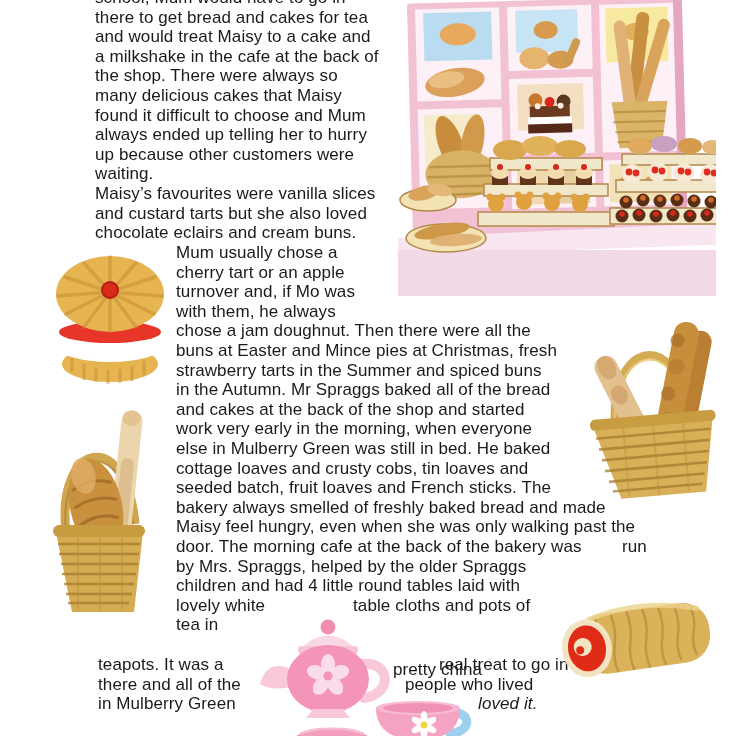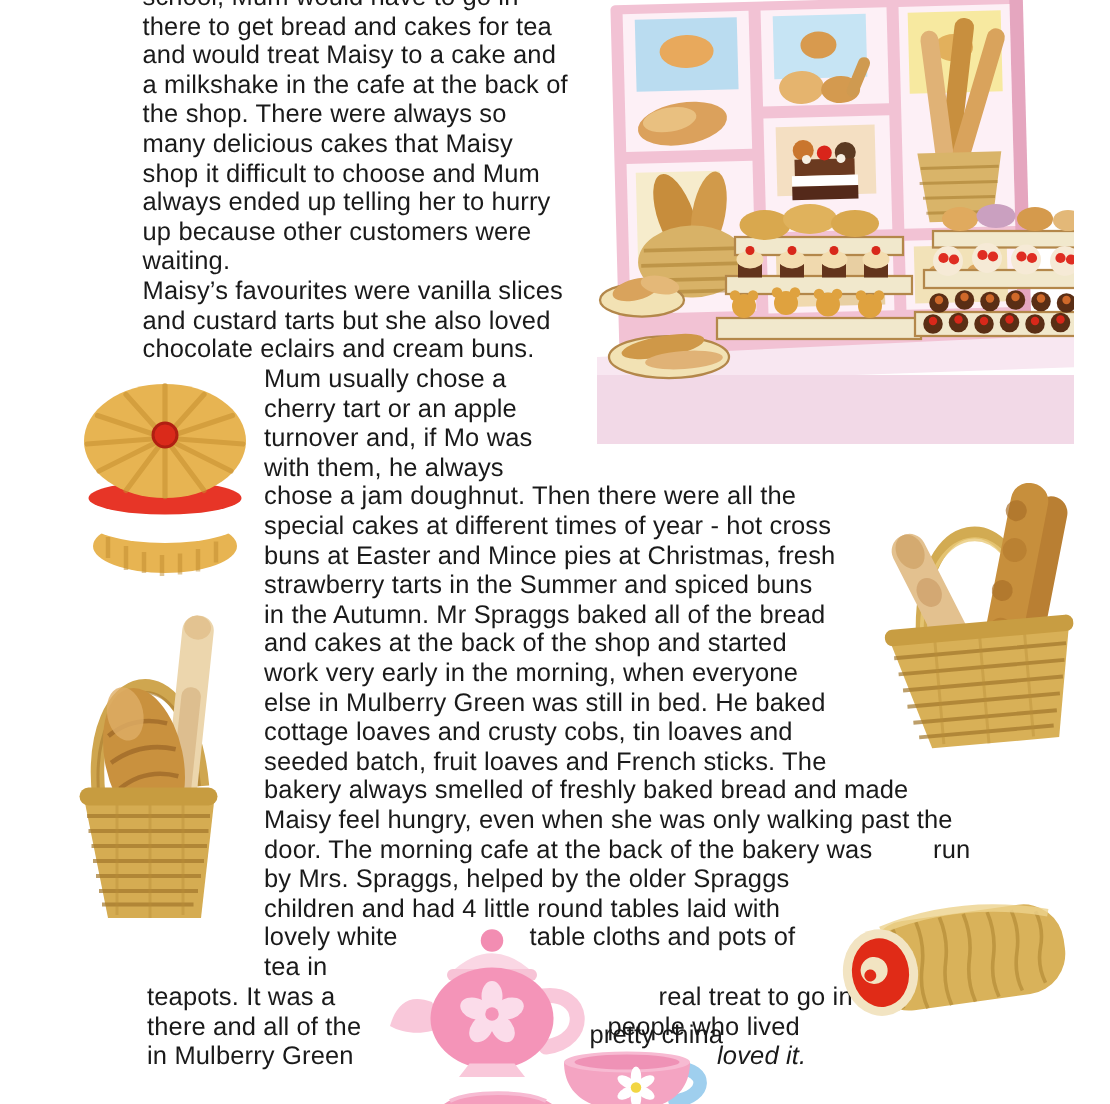--- a/index.html
+++ b/index.html
@@ -18,36 +18,35 @@
 
 <div class="page">
 
   <div class="tblock" style="left:95px;top:-12px;">
     <div class="line">school, Mum would have to go in</div>
     <div class="line">there to get bread and cakes for tea</div>
     <div class="line">and would treat Maisy to a cake and</div>
     <div class="line">a milkshake in the cafe at the back of</div>
     <div class="line">the shop. There were always so</div>
     <div class="line">many delicious cakes that Maisy</div>
-    <div class="line">shop it difficult to choose and Mum</div>
+    <div class="line">found it difficult to choose and Mum</div>
     <div class="line">always ended up telling her to hurry</div>
     <div class="line">up because other customers were</div>
     <div class="line">waiting.</div>
     <div class="line">Maisy’s favourites were vanilla slices</div>
     <div class="line">and custard tarts but she also loved</div>
     <div class="line">chocolate eclairs and cream buns.</div>
   </div>
 
   <div class="tblock" style="left:176px;top:243px;">
     <div class="line">Mum usually chose a</div>
     <div class="line">cherry tart or an apple</div>
     <div class="line">turnover and, if Mo was</div>
     <div class="line">with them, he always</div>
     <div class="line">chose a jam doughnut. Then there were all the</div>
-    <div class="line">special cakes at different times of year - hot cross</div>
     <div class="line">buns at Easter and Mince pies at Christmas, fresh</div>
     <div class="line">strawberry tarts in the Summer and spiced buns</div>
     <div class="line">in the Autumn. Mr Spraggs baked all of the bread</div>
     <div class="line">and cakes at the back of the shop and started</div>
     <div class="line">work very early in the morning, when everyone</div>
     <div class="line">else in Mulberry Green was still in bed. He baked</div>
     <div class="line">cottage loaves and crusty cobs, tin loaves and</div>
     <div class="line">seeded batch, fruit loaves and French sticks. The</div>
     <div class="line">bakery always smelled of freshly baked bread and made</div>
     <div class="line">Maisy feel hungry, even when she was only walking past the</div>

